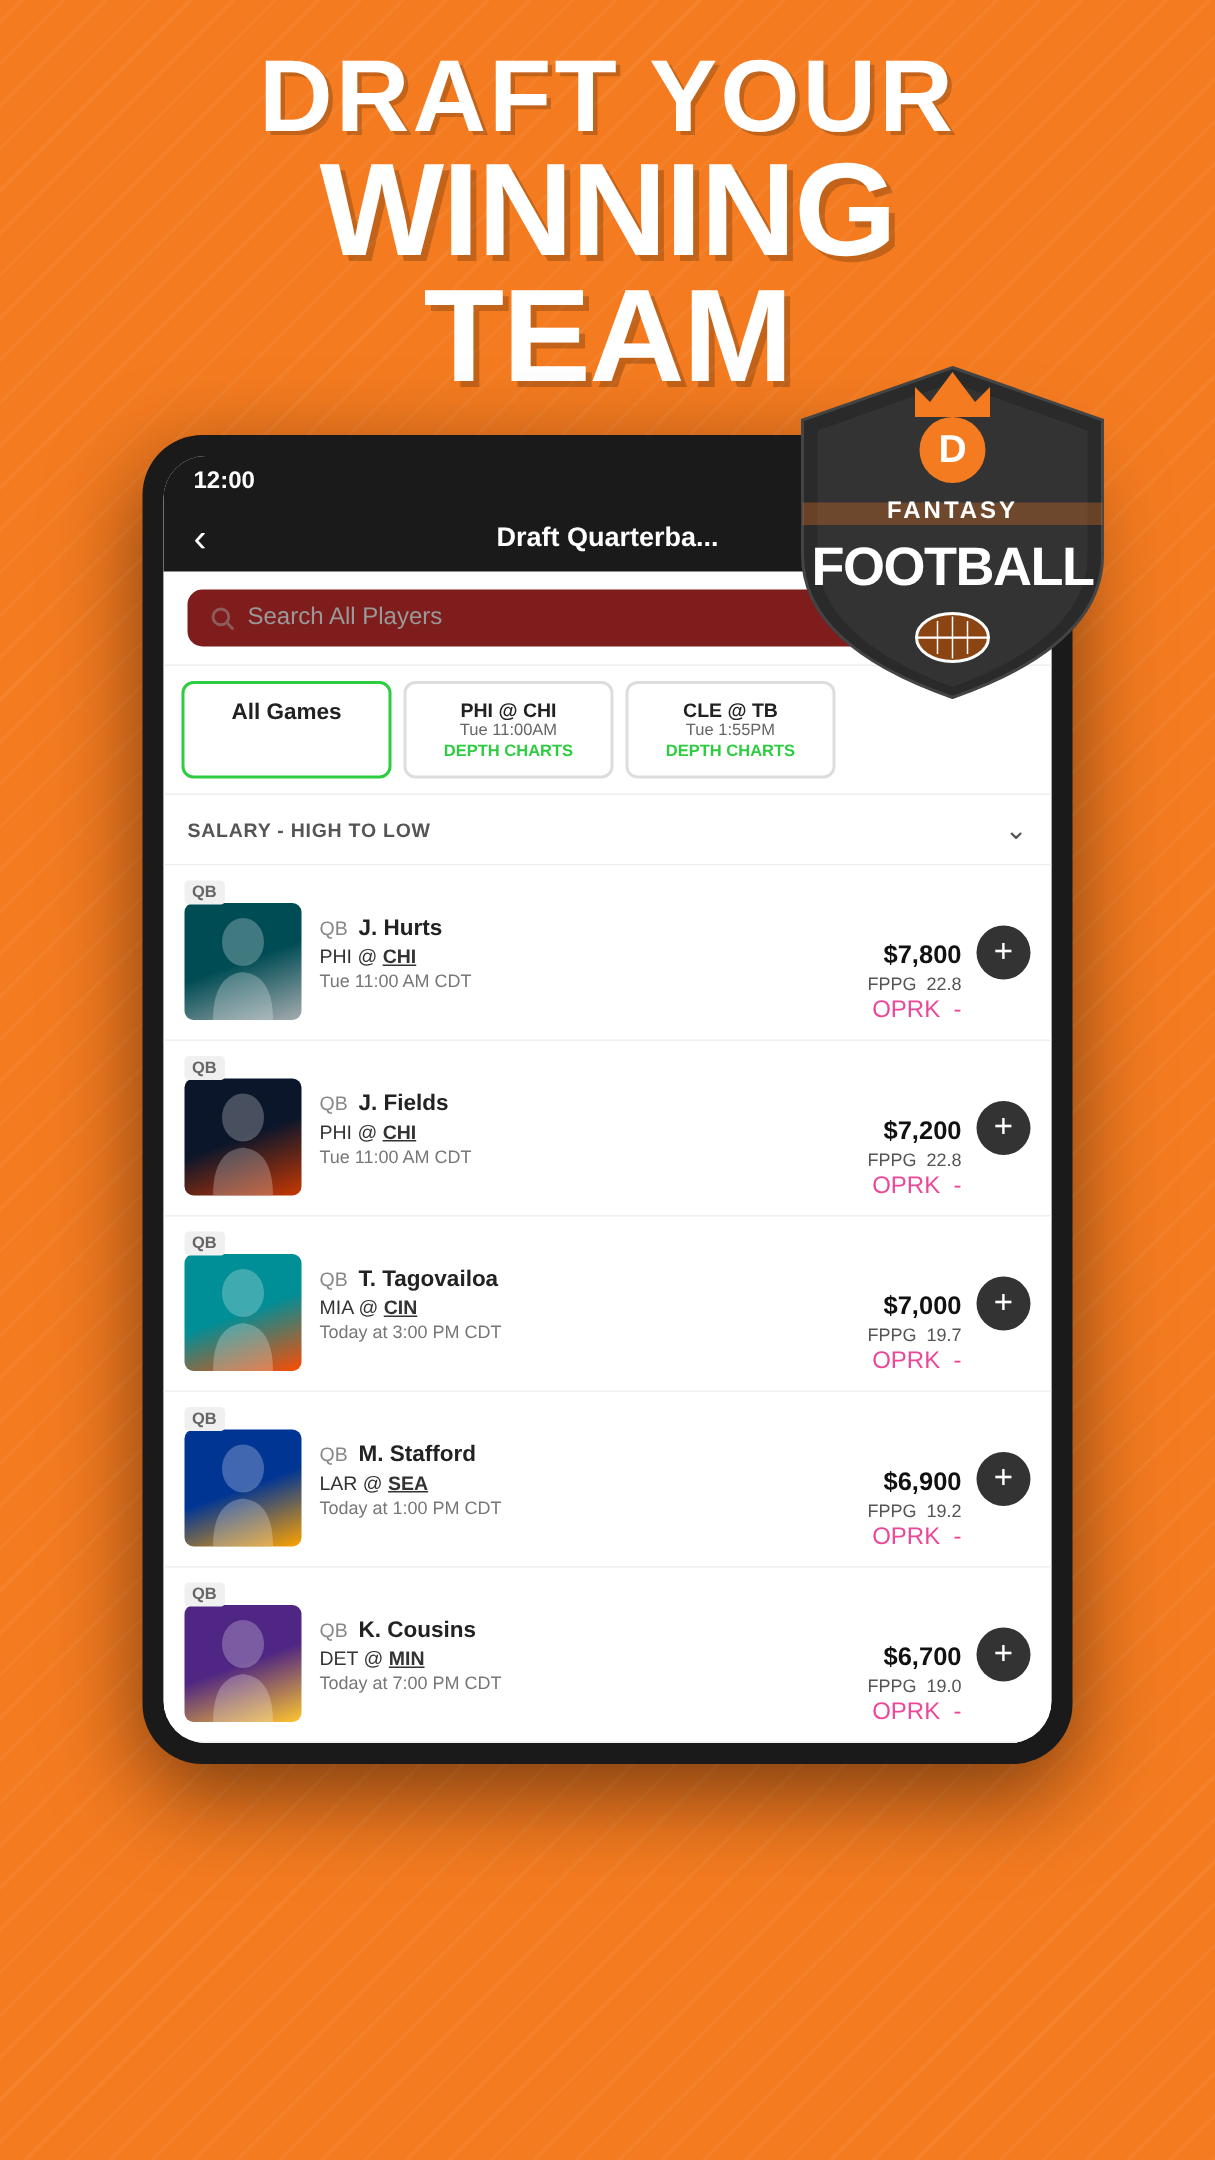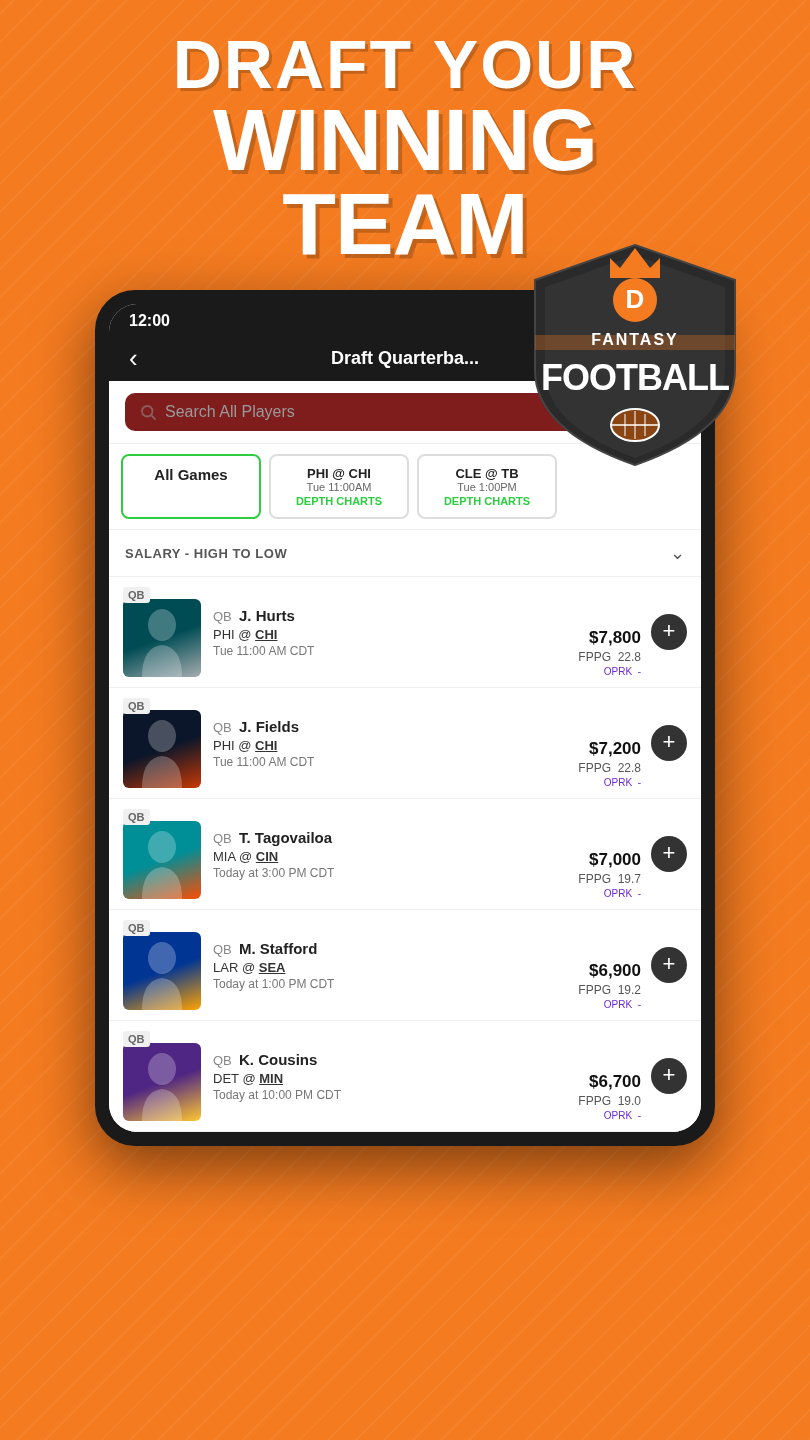--- a/index.html
+++ b/index.html
@@ -318,22 +318,22 @@
       color: #111;
       margin-top: 40px;
     }
 
     .player-fppg {
       font-size: 12px;
       color: #555;
     }
 
     .player-oprk {
-      font-size: 10px;
-      color: #6d28d9;
+      font-size: 16px;
+      color: #ec4899;
     }
 
     .add-button {
       width: 36px;
       height: 36px;
       background: #333;
       border-radius: 50%;
       display: flex;
       align-items: center;
       justify-content: center;
@@ -429,21 +429,21 @@
         <div class="game-tab active">
           <span class="game-tab-label">All Games</span>
         </div>
         <div class="game-tab">
           <span class="game-tab-matchup">PHI @ CHI</span>
           <span class="game-tab-time">Tue 11:00AM</span>
           <span class="game-tab-depth">DEPTH CHARTS</span>
         </div>
         <div class="game-tab">
           <span class="game-tab-matchup">CLE @ TB</span>
-          <span class="game-tab-time">Tue 1:00PM</span>
+          <span class="game-tab-time">Tue 1:55PM</span>
           <span class="game-tab-depth">DEPTH CHARTS</span>
         </div>
       </div>
 
       <div class="sort-bar">
         <span class="sort-label">SALARY - HIGH TO LOW</span>
         <span class="sort-chevron">⌄</span>
       </div>
 
       <div class="players-list" id="players-container">
@@ -559,21 +559,21 @@
         <path d="M10 70 Q10 40 30 38 Q50 40 50 70 Z" fill="rgba(255,255,255,0.25)"></path>
       </svg>
     </div>
     <div class="player-info">
       <div class="player-name-line">
         <span class="player-name-pos">QB&nbsp;&nbsp;</span>K. Cousins
       </div>
       <div class="player-matchup">
         DET @ <strong>MIN</strong>
       </div>
-      <div class="player-time">Today at 10:00 PM CDT</div>
+      <div class="player-time">Today at 7:00 PM CDT</div>
     </div>
     <div class="player-salary-section">
       <div class="player-salary">$6,700</div>
       <div class="player-fppg">FPPG&nbsp;&nbsp;19.0</div>
       <div class="player-oprk">OPRK&nbsp;&nbsp;-</div>
     </div>
     <div class="add-button">
       <span class="add-button-icon">+</span>
     </div>
   </div>

